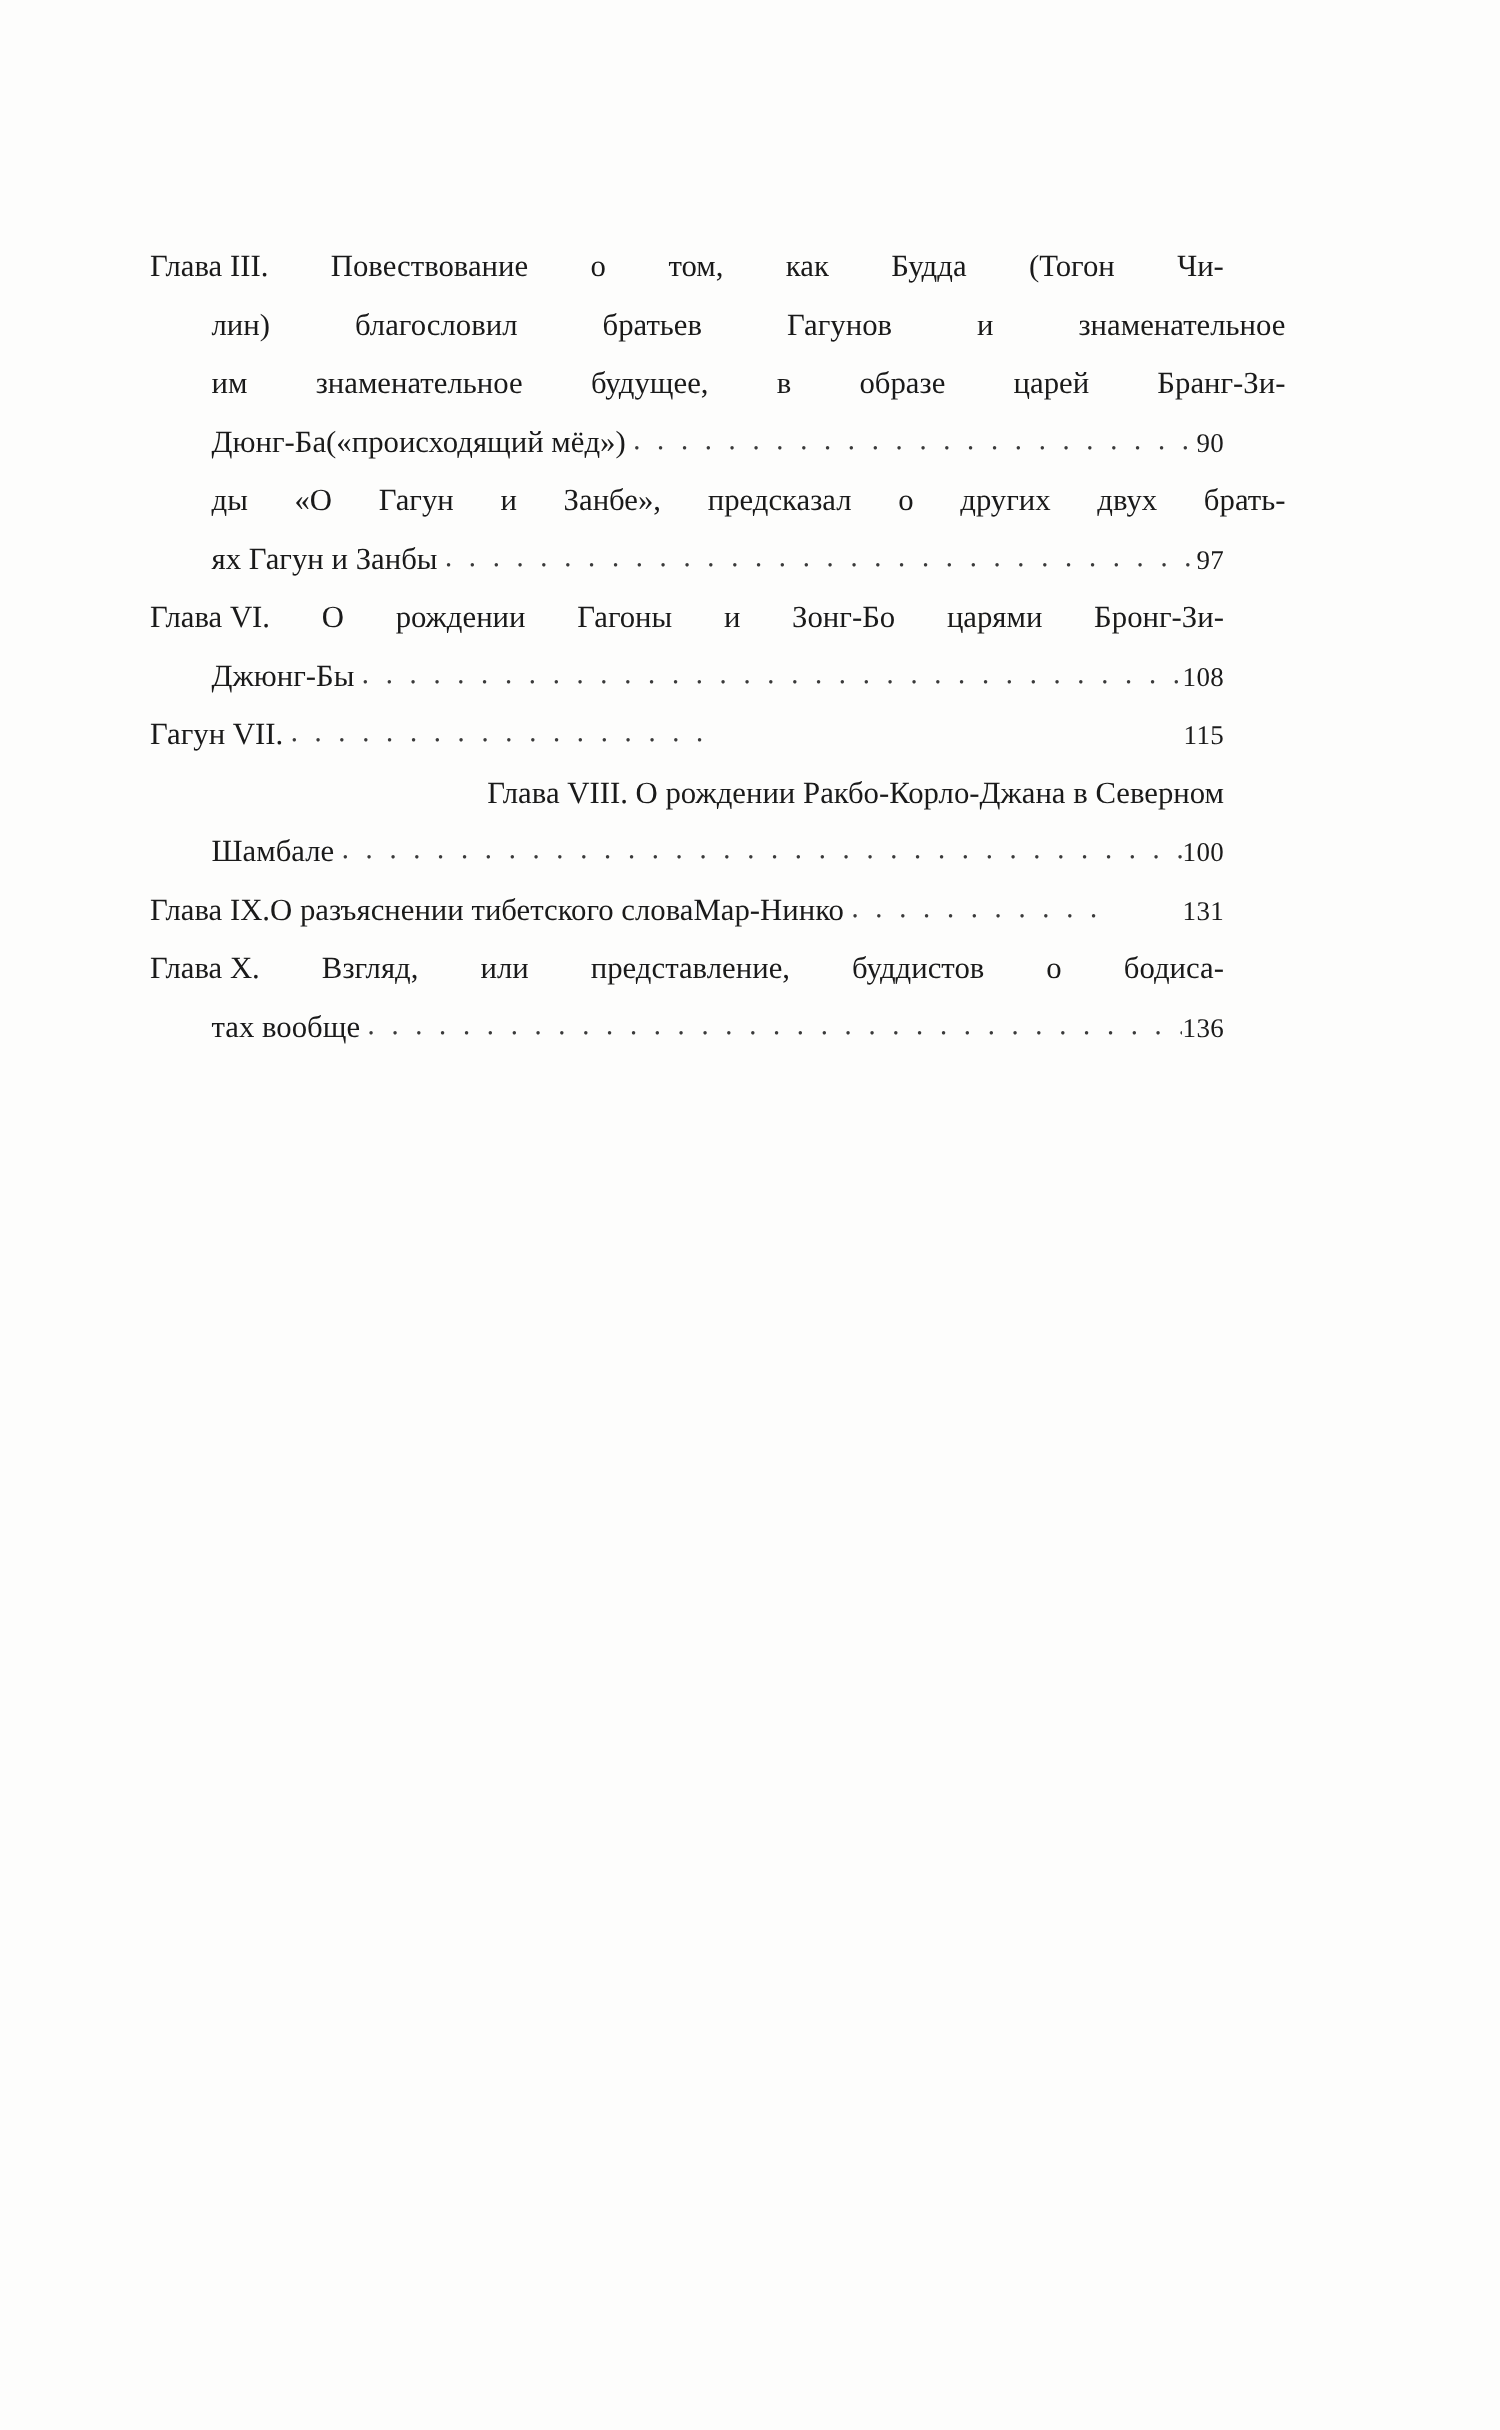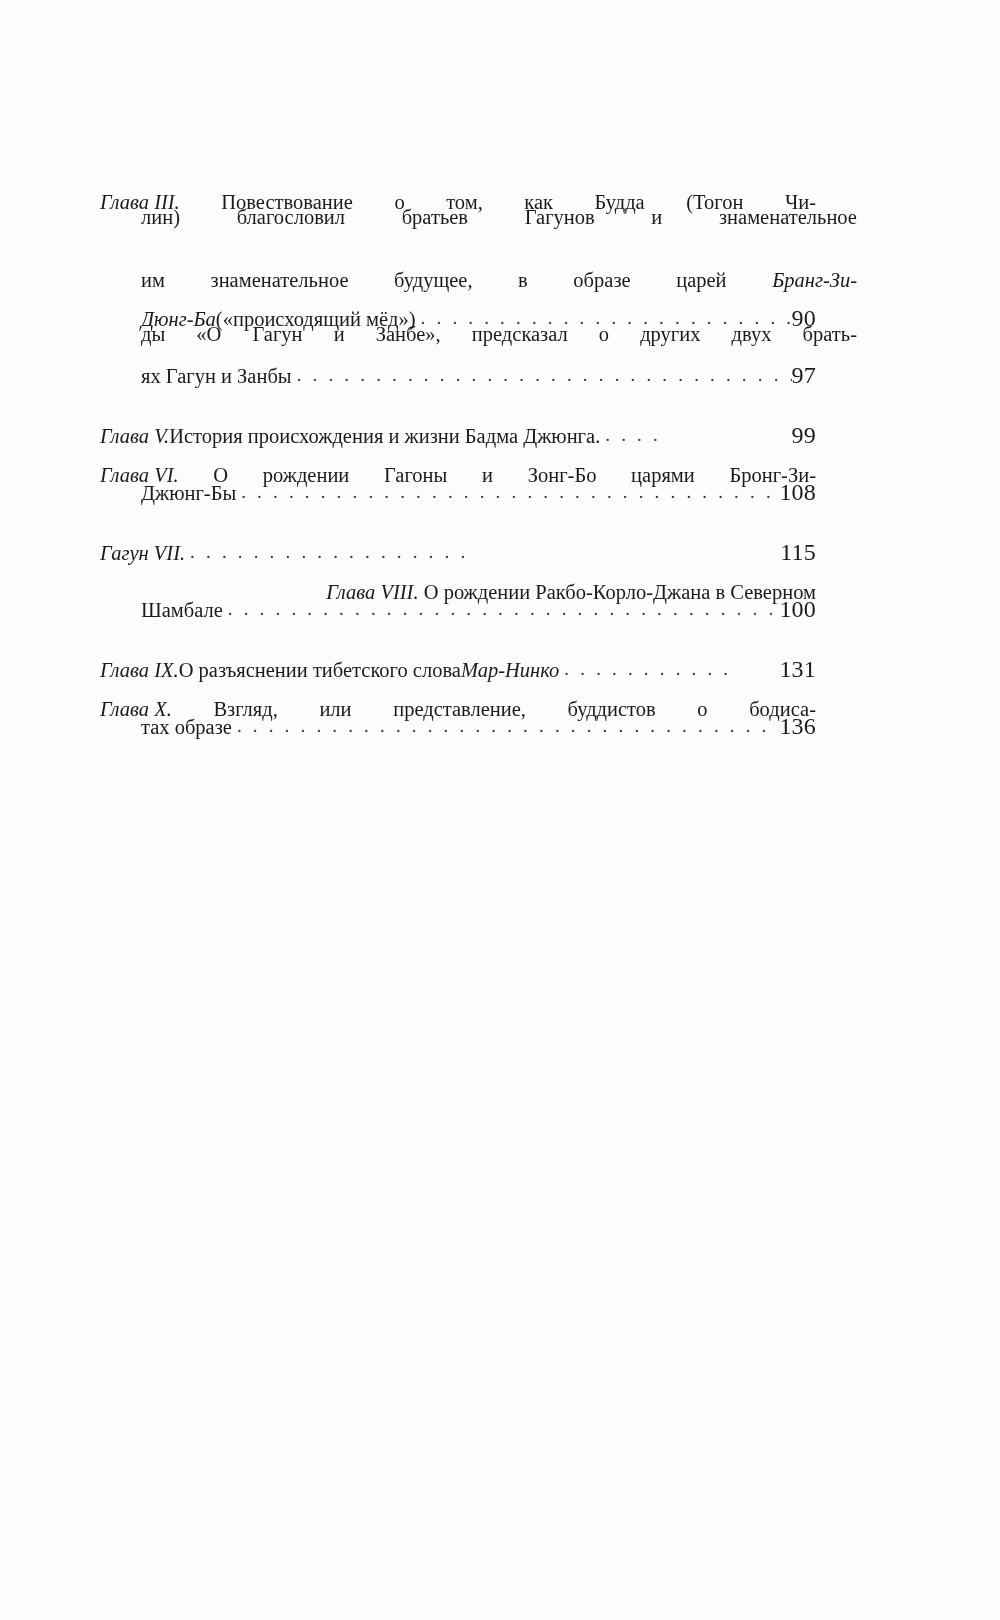--- a/index.html
+++ b/index.html
@@ -48,29 +48,27 @@
     overflow: hidden;
     white-space: nowrap;
     letter-spacing: 3.2px;
     color: #3a3a3a;
     font-size: 19px;
     padding: 0 4px 0 5px;
     transform: translateY(-2px);
   }
   .line .pg {
     flex: 0 0 auto;
-    font-size: 24px;
+    font-size: 18px;
     letter-spacing: 0.2px;
   }
   .indent {
     padding-left: 41px;
   }
   .ital {
-    font-style: italic;
-    margin-top: 24px;
   }
   .fakejust {
     display: flex;
     justify-content: space-between;
     width: 100%;
     height: 39px;
     align-items: baseline;
   }
 </style>
 </head>
@@ -129,28 +127,20 @@
           <span>двух</span>
           <span>брать-</span>
         </div>
         <div class="line indent">
           <span class="txt">ях Гагун и Занбы</span>
           <span class="leader">. . . . . . . . . . . . . . . . . . . . . . . . . . . . . . . . . . . . . . . .</span>
           <span class="pg">97</span>
         </div>
       </div>
 
-      <div class="entry">
-        <div class="line">
-          <span class="txt ital">Глава V.</span>
-          <span class="txt"> История происхождения и жизни Бадма Джюнга.</span>
-          <span class="leader">. . . .</span>
-          <span class="pg">99</span>
-        </div>
-      </div>
 
       <div class="entry">
         <div class="fakejust">
           <span class="ital">Глава VI.</span>
           <span>О</span>
           <span>рождении</span>
           <span>Гагоны</span>
           <span>и</span>
           <span>Зонг-Бо</span>
           <span>царями</span>
@@ -206,21 +196,21 @@
         <div class="fakejust">
           <span class="ital">Глава X.</span>
           <span>Взгляд,</span>
           <span>или</span>
           <span>представление,</span>
           <span>буддистов</span>
           <span>о</span>
           <span>бодиса-</span>
         </div>
         <div class="line indent">
-          <span class="txt">тах образе</span>
+          <span class="txt">тах вообще</span>
           <span class="leader">. . . . . . . . . . . . . . . . . . . . . . . . . . . . . . . . . . . . . . . . . . .</span>
           <span class="pg">136</span>
         </div>
       </div>
 
     </div>
   </div>
 </div>
 
 </body></html>

